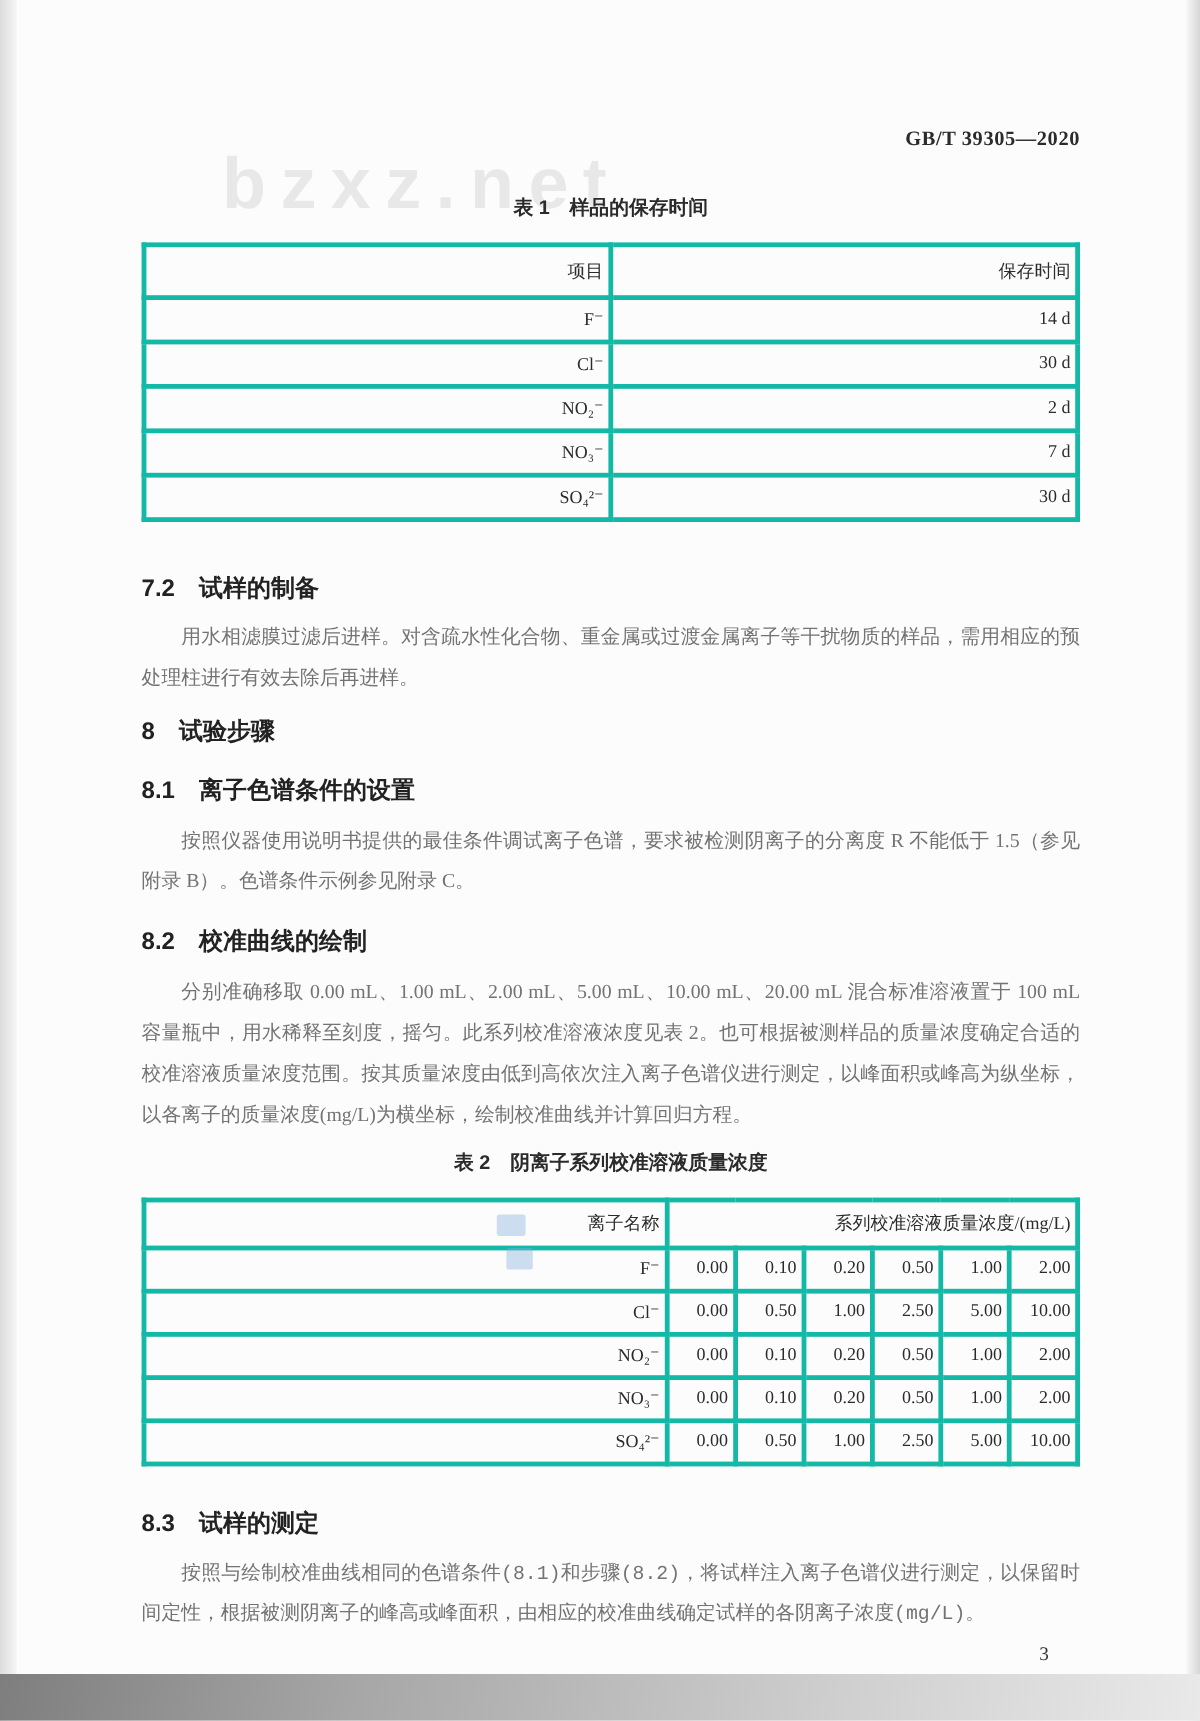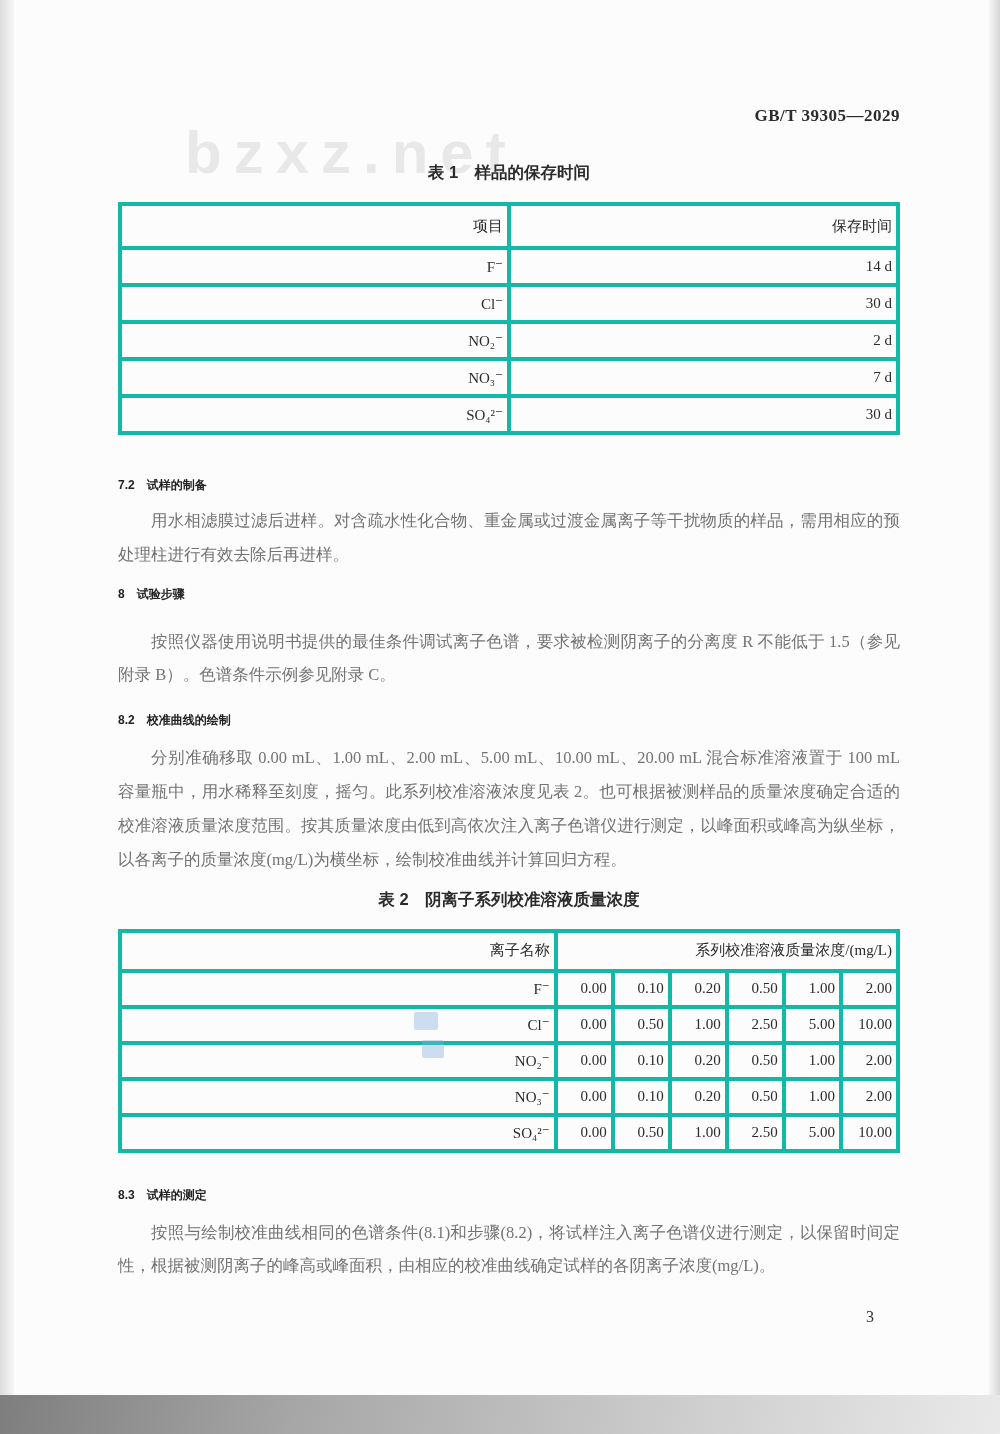--- a/index.html
+++ b/index.html
@@ -63,53 +63,53 @@
   .t1 .c-time { width:50%; }
 
   .t2 { margin-bottom:34px; }
   .t2 thead th { height:40px; }
   .t2 td { height:36px; }
   .t2 .c-ion { width:17.5%; }
   .t2 .c-val { width:13.75%; }
 
   .heading {
     font-family:"Liberation Sans","DejaVu Sans",sans-serif;
-    font-size:12px; font-weight:bold; color:#222;
+    font-size:20px; font-weight:bold; color:#222;
     margin-bottom:12px;
   }
   .heading.h-72 { margin-bottom:10px; }
   .heading.h-8  { margin-bottom:22px; }
   .para {
     font-size:16.5px; line-height:2.05; text-indent:2em;
     text-align:justify; color:#737373;
   }
   .para.p-72 { margin-bottom:14px; }
   .para.p-81 { margin-bottom:20px; }
   .para.p-82 { margin-bottom:12px; }
-  .para.p-83 { margin-bottom:25px; }
+  .para.p-83 { margin-bottom:8px;font-family:Liberation Mono, monospace; }
   .page-number {
     text-align:right; padding-right:26px; font-size:16px; color:#333;
     margin-top:6px;
   }
 </style>
 </head>
 <body>
 
 <div class="page">
   <div class="edge-left"></div>
   <div class="edge-right"></div>
   <div class="bottom-bar"></div>
 
   <div class="watermark-top">bzxz.net</div>
   <div class="wm-frag wm-frag-1"></div>
   <div class="wm-frag wm-frag-2"></div>
 
   <div class="content">
 
-    <div class="doc-number">GB/T 39305—2029</div>
+    <div class="doc-number">GB/T 39305—2020</div>
 
     <div class="table-title">表 1　样品的保存时间</div>
 
     <table class="t1">
       <thead>
         <tr>
           <th class="c-item">项目</th>
           <th class="c-time">保存时间</th>
         </tr>
       </thead>
@@ -135,20 +135,21 @@
           <td>30 d</td>
         </tr>
       </tbody>
     </table>
 
     <div class="heading h-72">7.2　试样的制备</div>
     <p class="para p-72">用水相滤膜过滤后进样。对含疏水性化合物、重金属或过渡金属离子等干扰物质的样品，需用相应的预处理柱进行有效去除后再进样。</p>
 
     <div class="heading h-8">8　试验步骤</div>
 
+    <div class="heading">8.1　离子色谱条件的设置</div>
     <p class="para p-81">按照仪器使用说明书提供的最佳条件调试离子色谱，要求被检测阴离子的分离度 R 不能低于 1.5（参见附录 B）。色谱条件示例参见附录 C。</p>
 
     <div class="heading">8.2　校准曲线的绘制</div>
     <p class="para p-82">分别准确移取 0.00 mL、1.00 mL、2.00 mL、5.00 mL、10.00 mL、20.00 mL 混合标准溶液置于 100 mL 容量瓶中，用水稀释至刻度，摇匀。此系列校准溶液浓度见表 2。也可根据被测样品的质量浓度确定合适的校准溶液质量浓度范围。按其质量浓度由低到高依次注入离子色谱仪进行测定，以峰面积或峰高为纵坐标，以各离子的质量浓度(mg/L)为横坐标，绘制校准曲线并计算回归方程。</p>
 
     <div class="table-title">表 2　阴离子系列校准溶液质量浓度</div>
 
     <table class="t2">
       <thead>
         <tr>

